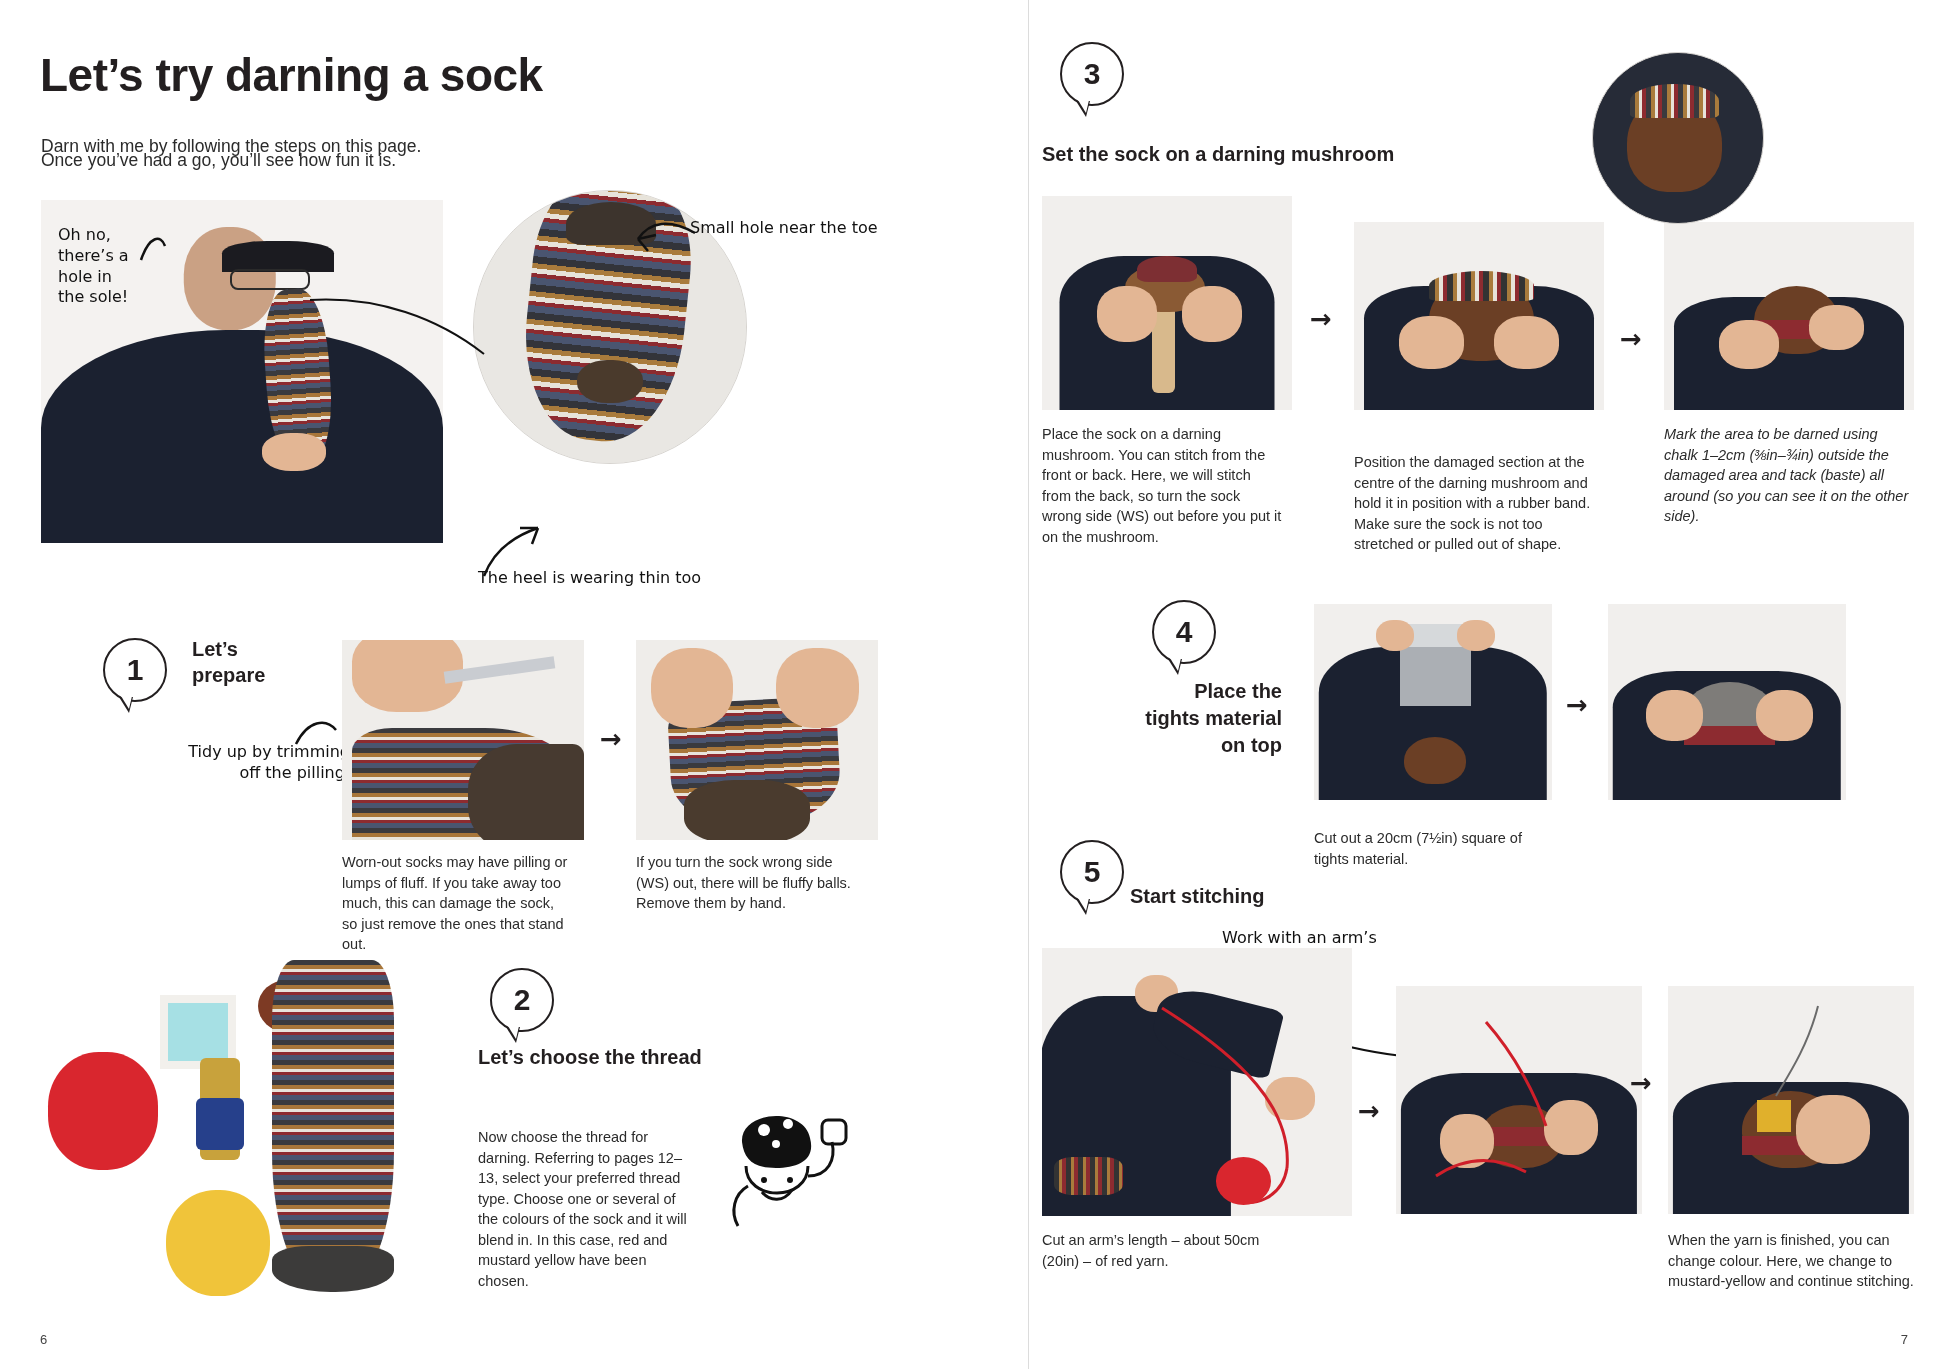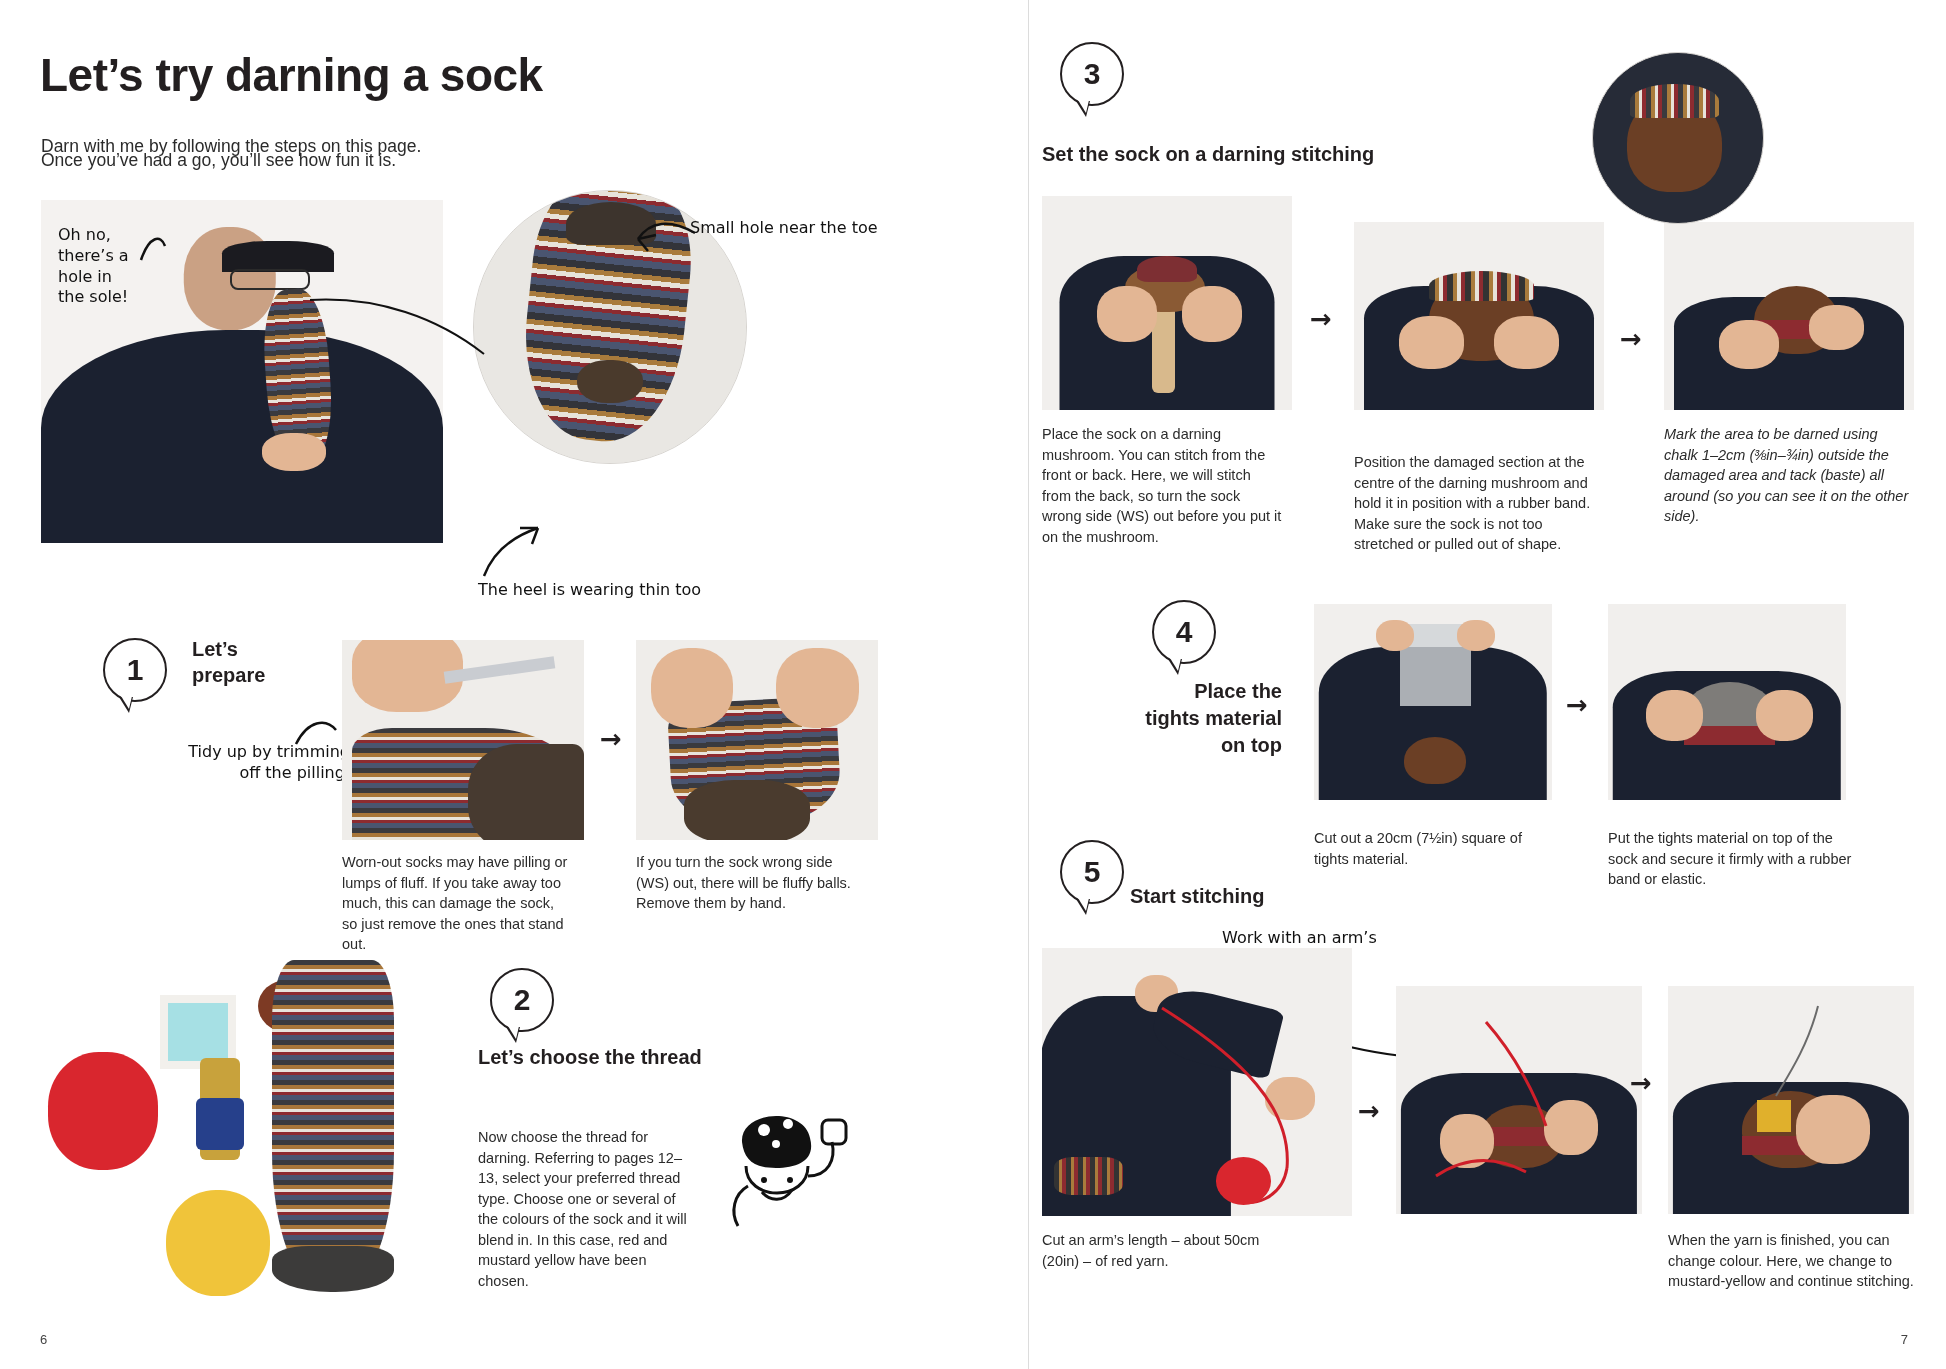--- a/index.html
+++ b/index.html
@@ -128,21 +128,21 @@
   <div class="magnifier" style="left:473px;top:190px;width:272px;height:272px;background:#ecebe7;">
     <div style="position:absolute;left:0;top:0;right:0;bottom:0;background:#e9e7e3;"></div>
     <div style="position:absolute;left:20%;top:-4%;width:58%;height:96%;border-radius:34% 34% 45% 45%;
        background:repeating-linear-gradient(to bottom,#33343a 0 7px,#a97b3c 7px 12px,#e7e3da 12px 17px,#8d2b30 17px 21px,#4a5570 21px 28px);
        transform:rotate(6deg);"></div>
     <div style="position:absolute;left:34%;top:4%;width:33%;height:16%;background:#3d342d;border-radius:50% 50% 20% 20%;"></div>
     <div style="position:absolute;left:38%;top:62%;width:24%;height:16%;background:#4a3a2c;border-radius:46%;"></div>
   </div>
 
   <div class="handwrite" style="position:absolute;left:690px;top:218px;width:240px;">Small hole near the toe</div>
-  <div class="handwrite" style="position:absolute;left:478px;top:568px;width:300px;margin-top:12px;">The heel is wearing thin too</div>
+  <div class="handwrite" style="position:absolute;left:478px;top:568px;width:300px;">The heel is wearing thin too</div>
 
   <svg style="position:absolute;left:590px;top:215px;width:110px;height:50px;">
     <path d="M105,18 C80,4 60,6 48,24" stroke="#111" stroke-width="2.5" fill="none"></path>
     <path d="M48,24 L66,20 M48,24 L58,36" stroke="#111" stroke-width="2.5" fill="none"></path>
   </svg>
   <svg style="position:absolute;left:308px;top:282px;width:185px;height:90px;">
     <path d="M2,18 C70,14 130,36 176,72" stroke="#111" stroke-width="2" fill="none"></path>
   </svg>
   <svg style="position:absolute;left:470px;top:520px;width:90px;height:62px;">
     <path d="M14,56 C24,30 44,16 68,8" stroke="#111" stroke-width="2.5" fill="none"></path>
@@ -206,21 +206,21 @@
       <circle cx="78" cy="90" r="3" fill="#111"></circle>
     <path d="M50,102 C58,112 72,112 80,100" stroke="#111" stroke-width="3" fill="none"></path>
     <path d="M96,86 C116,86 124,70 120,52" stroke="#111" stroke-width="3" fill="none"></path>
     <rect x="110" y="30" width="24" height="24" rx="6" stroke="#111" stroke-width="3" fill="none"></rect>
     <path d="M36,96 C22,104 18,122 26,136" stroke="#111" stroke-width="3" fill="none"></path>
   </svg>
 
   <div class="pageno" style="left:40px;">6</div>
 
   <div class="bubble" style="left:1060px;top:42px;">3</div>
-  <div class="sec-title" style="position:absolute;left:1042px;top:143px;width:500px;">Set the sock on a darning stitching</div>
+  <div class="sec-title" style="position:absolute;left:1042px;top:143px;width:500px;">Set the sock on a darning mushroom</div>
 
   <div class="photo" style="left:1042px;top:196px;width:250px;height:214px;background:#f1efed;">
     <div class="torso" style="width:86%;height:72%;border-radius:30% 30% 0 0;background:#1b2130;"></div>
     <div class="mushroom-stem" style="left:44%;top:48%;width:9%;height:44%;"></div>
     <div class="mushroom-cap" style="left:33%;top:32%;width:32%;height:22%;background:#8a5a34;"></div>
     <div class="hand" style="left:22%;top:42%;width:24%;height:26%;"></div>
     <div class="hand" style="left:56%;top:42%;width:24%;height:26%;"></div>
     <div style="position:absolute;left:38%;top:28%;width:24%;height:12%;background:#7d2f33;border-radius:50% 50% 20% 20%;"></div>
   </div>
 
@@ -273,21 +273,20 @@
     <div class="torso" style="width:96%;height:66%;border-radius:28% 28% 0 0;background:#1b2130;"></div>
     <div class="mushroom-cap" style="left:32%;top:40%;width:38%;height:32%;background:#7e7c79;"></div>
     <div style="position:absolute;left:32%;top:62%;width:38%;height:10%;background:#8d2b30;"></div>
     <div class="hand" style="left:16%;top:44%;width:24%;height:26%;"></div>
     <div class="hand" style="left:62%;top:44%;width:24%;height:26%;"></div>
   </div>
 
   <div class="arrow" style="left:1566px;top:692px;">→</div>
 
   <div class="cap" style="position:absolute;left:1314px;top:828px;width:240px;">Cut out a 20cm (7½in) square of tights material.</div>
-  <div class="cap" style="position:absolute;left:1608px;top:828px;width:245px;">Put the tights material on top of the sock and secure it firmly with a rubber band or elastic.</div>
 
   <div class="bubble" style="left:1060px;top:840px;">5</div>
   <div class="sec-title" style="position:absolute;left:1130px;top:885px;width:300px;">Start stitching</div>
 
   <div class="handwrite" style="position:absolute;left:1222px;top:928px;width:190px;white-space:pre-line;">Work with an arm’s
 length of yarn –
 measuring from
 hand to heart!</div>
   <svg style="position:absolute;left:1286px;top:1022px;width:120px;height:50px;">
     <path d="M2,8 C40,20 80,30 116,34" stroke="#111" stroke-width="2" fill="none"></path>

